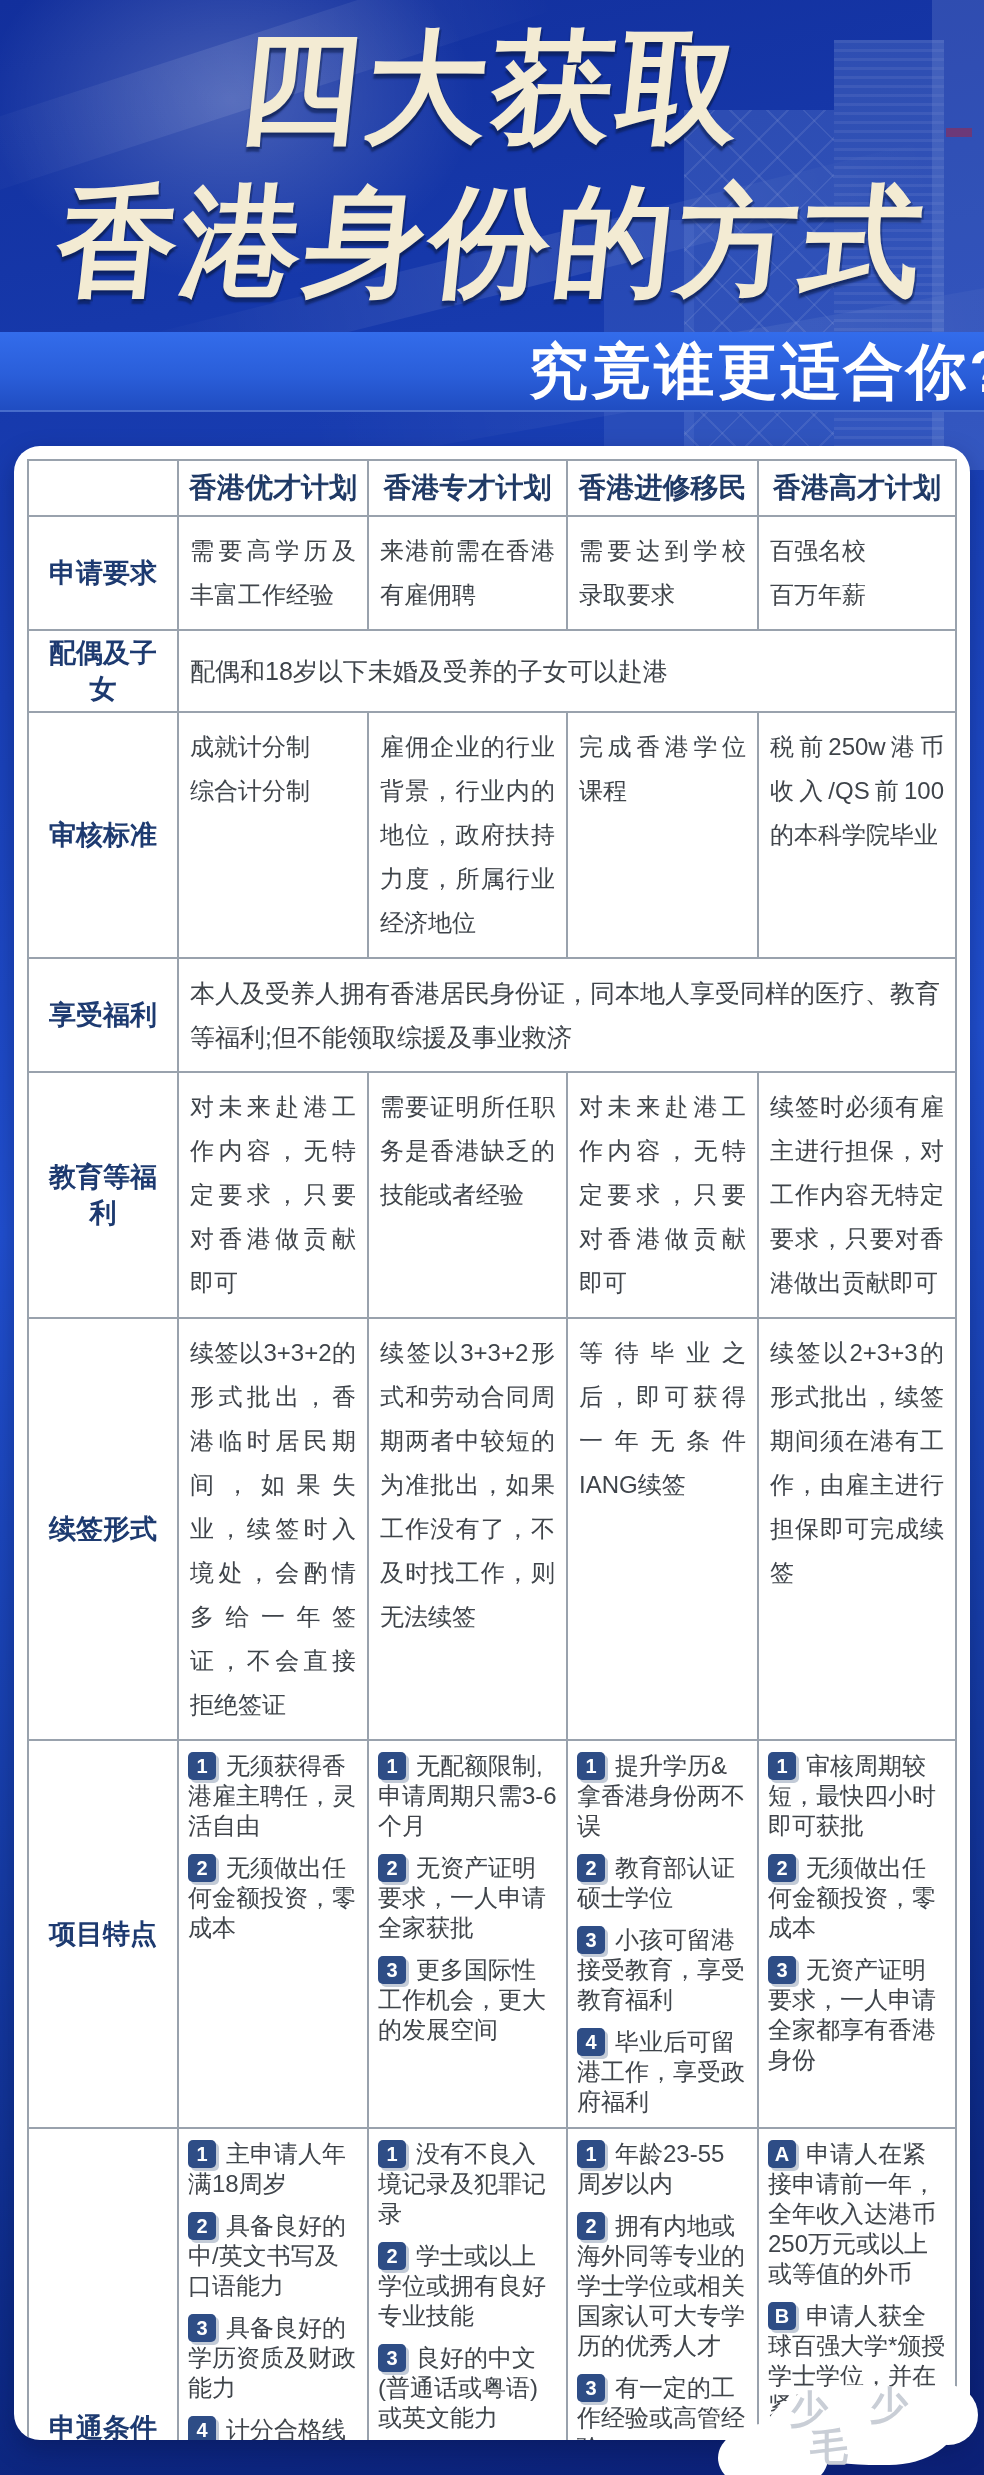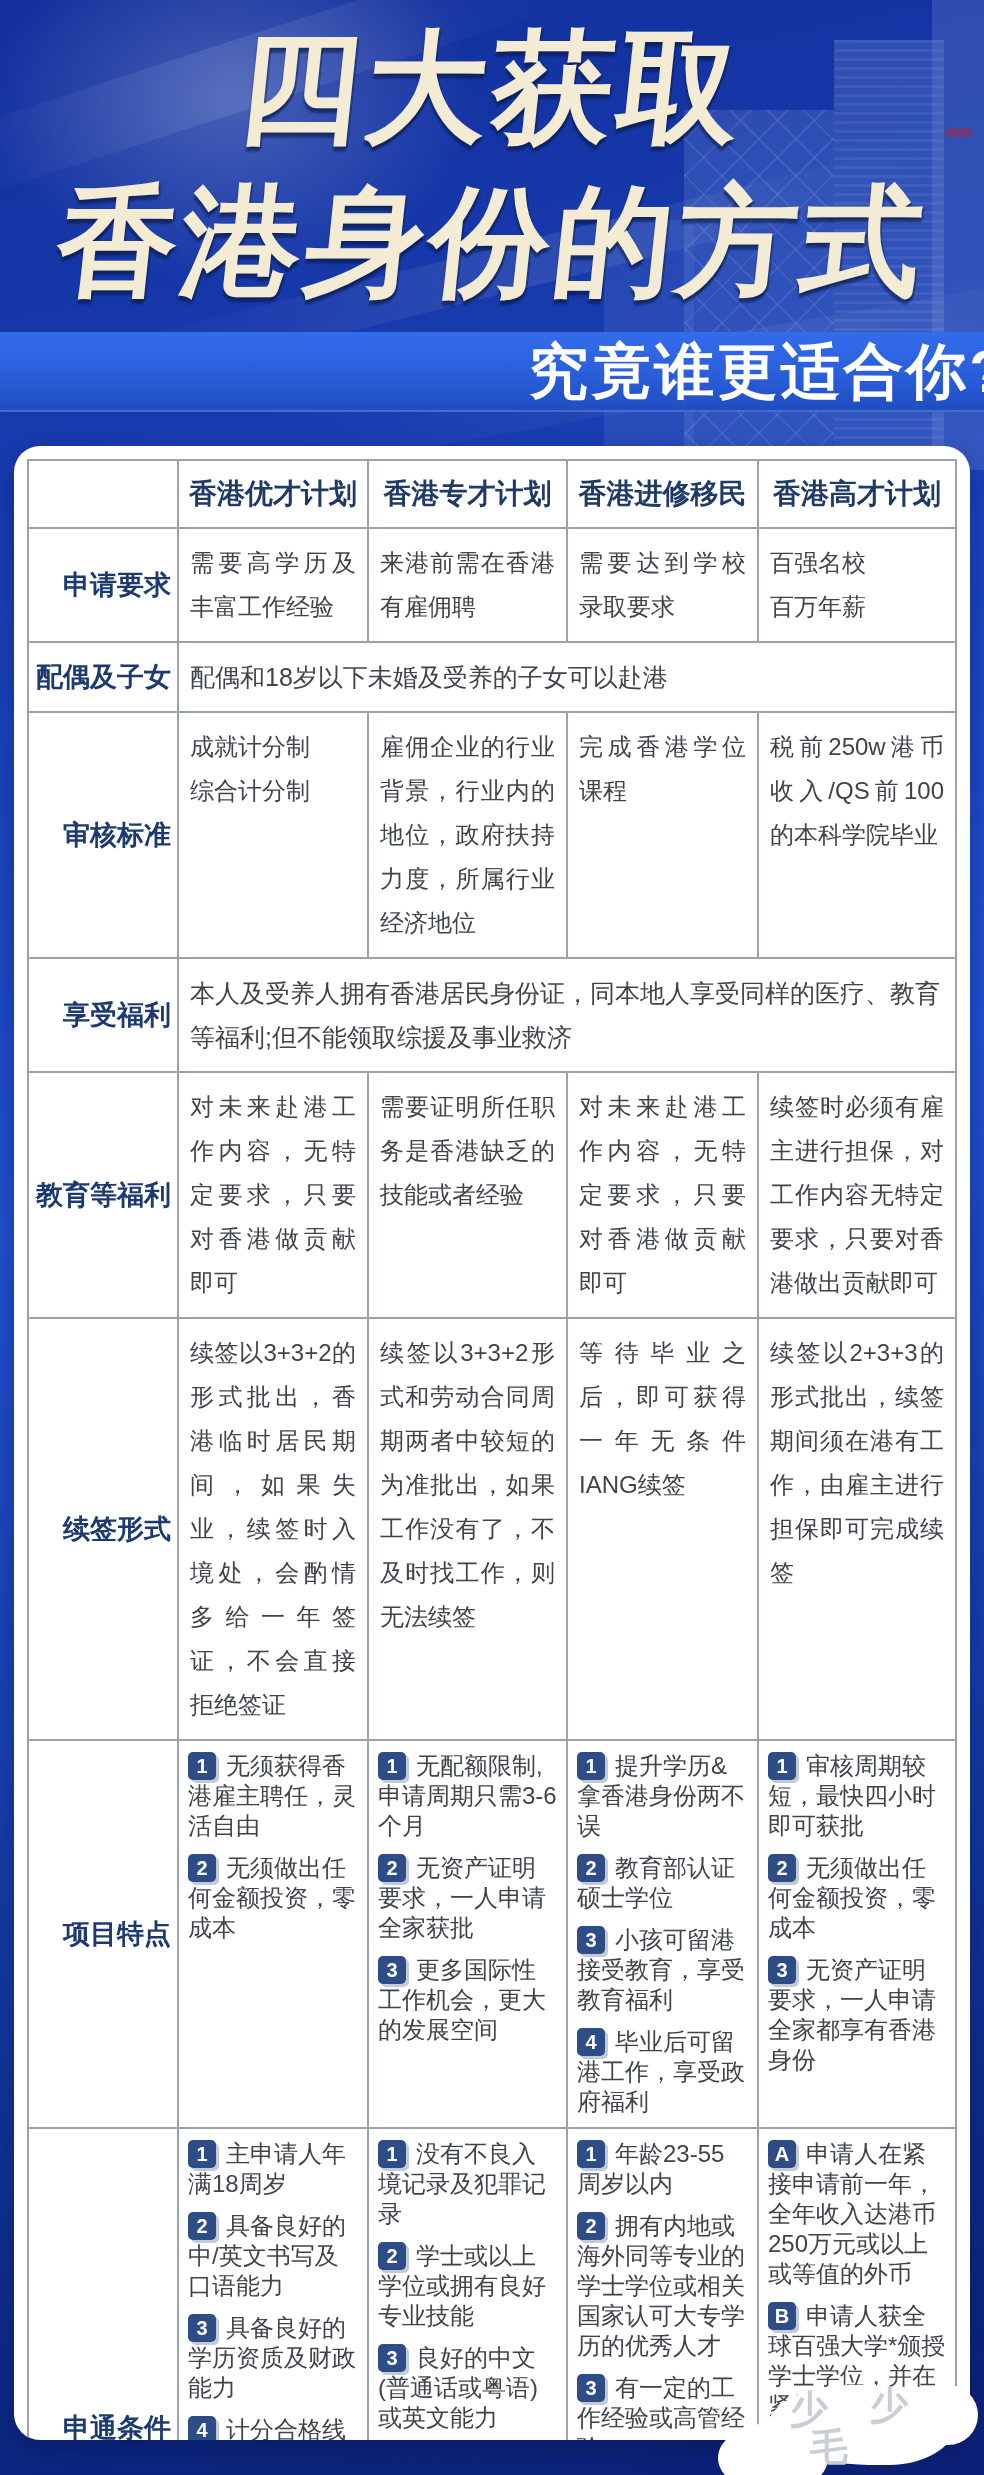--- a/index.html
+++ b/index.html
@@ -41,27 +41,27 @@
     font-size:60px;font-weight:900;letter-spacing:3px;margin-left:25px;}
   
   .card{position:absolute;left:14px;top:446px;width:956px;height:1994px;
     background:#ffffff;border-radius:26px;overflow:hidden;
     box-shadow:0 10px 24px rgba(5,15,60,.35);}
   table.grid{border-collapse:collapse;table-layout:fixed;width:928px;margin:13px auto 0 auto;}
   .grid th,.grid td{border:2px solid #99a2ad;}
   .grid{border:2px solid #99a2ad;}
   .c-label{width:150px;}.c1{width:190px;}.c2{width:199px;}.c3{width:191px;}.c4{width:198px;}
   .chead{font-size:28px;font-weight:bold;color:#203a66;text-align:center;vertical-align:middle;padding:6px 2px;}
-  .rlabel{font-size:27px;font-weight:bold;color:#1d3a70;text-align:right;vertical-align:middle;padding:4px 6px;}
+  .rlabel{font-size:27px;font-weight:bold;color:#1d3a70;text-align:center;vertical-align:middle;padding:4px 18px;}
   .cell{font-size:24px;line-height:44px;color:#3f444a;text-align:left;vertical-align:top;
     padding:12px 11px;white-space:pre-line;text-align:justify;}
   .cell.center{text-align:center;vertical-align:middle;white-space:normal;font-size:26px;}
   .cell.span{vertical-align:middle;font-size:25px;text-align:left;border-radius:10px;}
   .cell.list{padding:10px 9px;white-space:normal;text-align:left;line-height:30px;}
-  .r-head{height:68px;} .r-apply{height:112px;} .r-success{height:45px;} .r-family{height:50px;}
+  .r-head{height:56px;} .r-apply{height:112px;} .r-success{height:45px;} .r-family{height:50px;}
   .r-review{height:186px;} .r-welfare{height:78px;} .r-work{height:194px;}
   .r-renewal{height:260px;} .r-features{height:347px;} .r-conditions{height:600px;}
   .item{margin:0 0 12px 0;}
   .item:last-child{margin-bottom:0;}
   .badge{display:inline-block;min-width:28px;height:28px;line-height:28px;padding:0 2px;
     box-sizing:border-box;background:#2e4d86;color:#ffffff;font-weight:bold;font-size:20px;
     text-align:center;border-radius:5px;box-shadow:3px 3px 0 #c3cbd7;margin-right:10px;
     vertical-align:middle;margin-top:-4px;}
   
   .wm{position:absolute;right:6px;bottom:0;width:250px;height:100px;pointer-events:none;}

